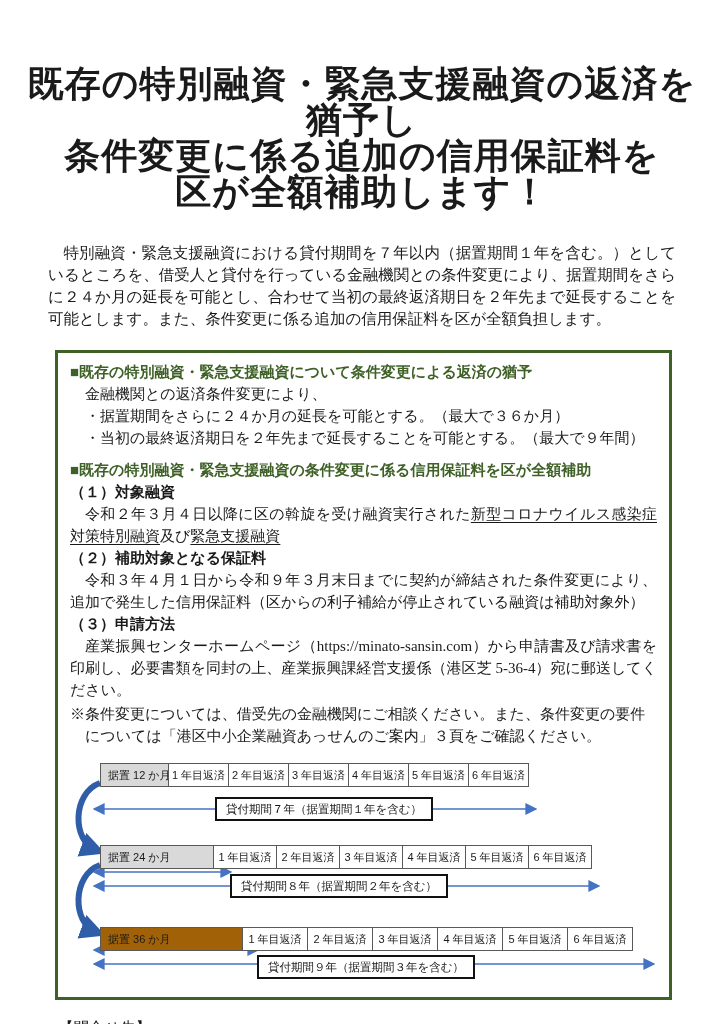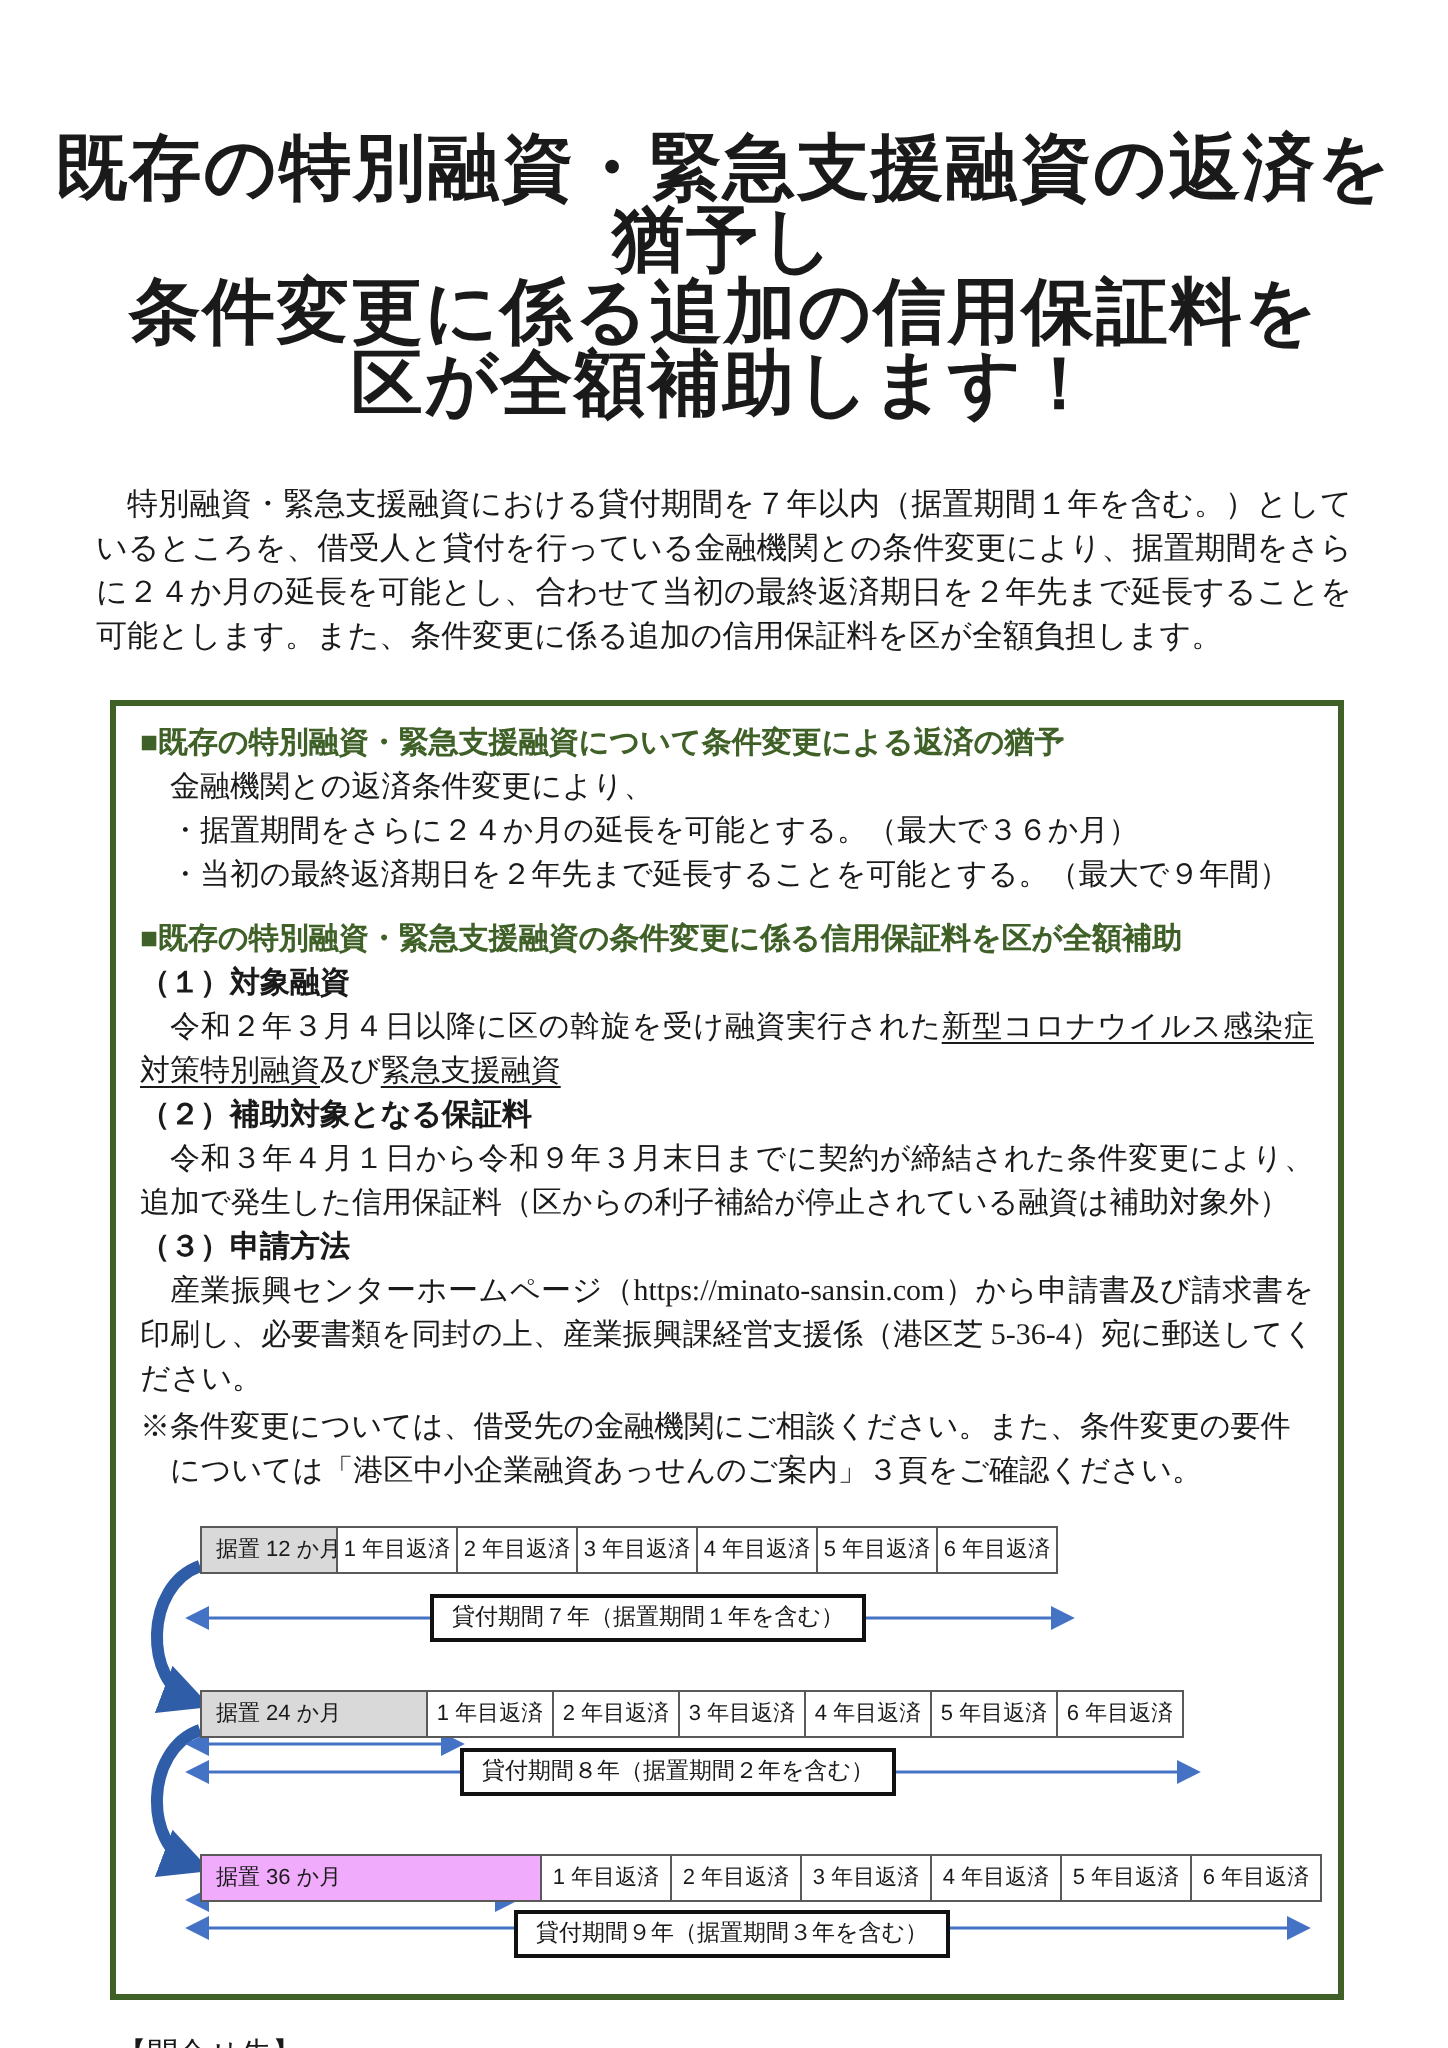--- a/index.html
+++ b/index.html
@@ -191,21 +191,21 @@
           <div class="tl-cell defer" style="width: 114px; background: rgb(217, 217, 217);">据置 24 か月</div>
           <div class="tl-cell" style="width: 64px;">1 年目返済</div>
           <div class="tl-cell" style="width: 64px;">2 年目返済</div>
           <div class="tl-cell" style="width: 64px;">3 年目返済</div>
           <div class="tl-cell" style="width: 64px;">4 年目返済</div>
           <div class="tl-cell" style="width: 64px;">5 年目返済</div>
           <div class="tl-cell" style="width: 64px;">6 年目返済</div>
         </div>
         <div class="period-box" style="left: 160px; top: 119px;">貸付期間８年（据置期間２年を含む）</div>
         <div class="tl-row" style="left: 30px; top: 172px;">
-          <div class="tl-cell defer" style="width: 171px; background: #f0abfc;">据置 36 か月</div>
+          <div class="tl-cell defer" style="width: 143px; background: #a16207;">据置 36 か月</div>
           <div class="tl-cell" style="width: 66px;">1 年目返済</div>
           <div class="tl-cell" style="width: 66px;">2 年目返済</div>
           <div class="tl-cell" style="width: 66px;">3 年目返済</div>
           <div class="tl-cell" style="width: 66px;">4 年目返済</div>
           <div class="tl-cell" style="width: 66px;">5 年目返済</div>
           <div class="tl-cell" style="width: 66px;">6 年目返済</div>
         </div>
         <div class="period-box" style="left: 187px; top: 200px;">貸付期間９年（据置期間３年を含む）</div>
       </div>
 

